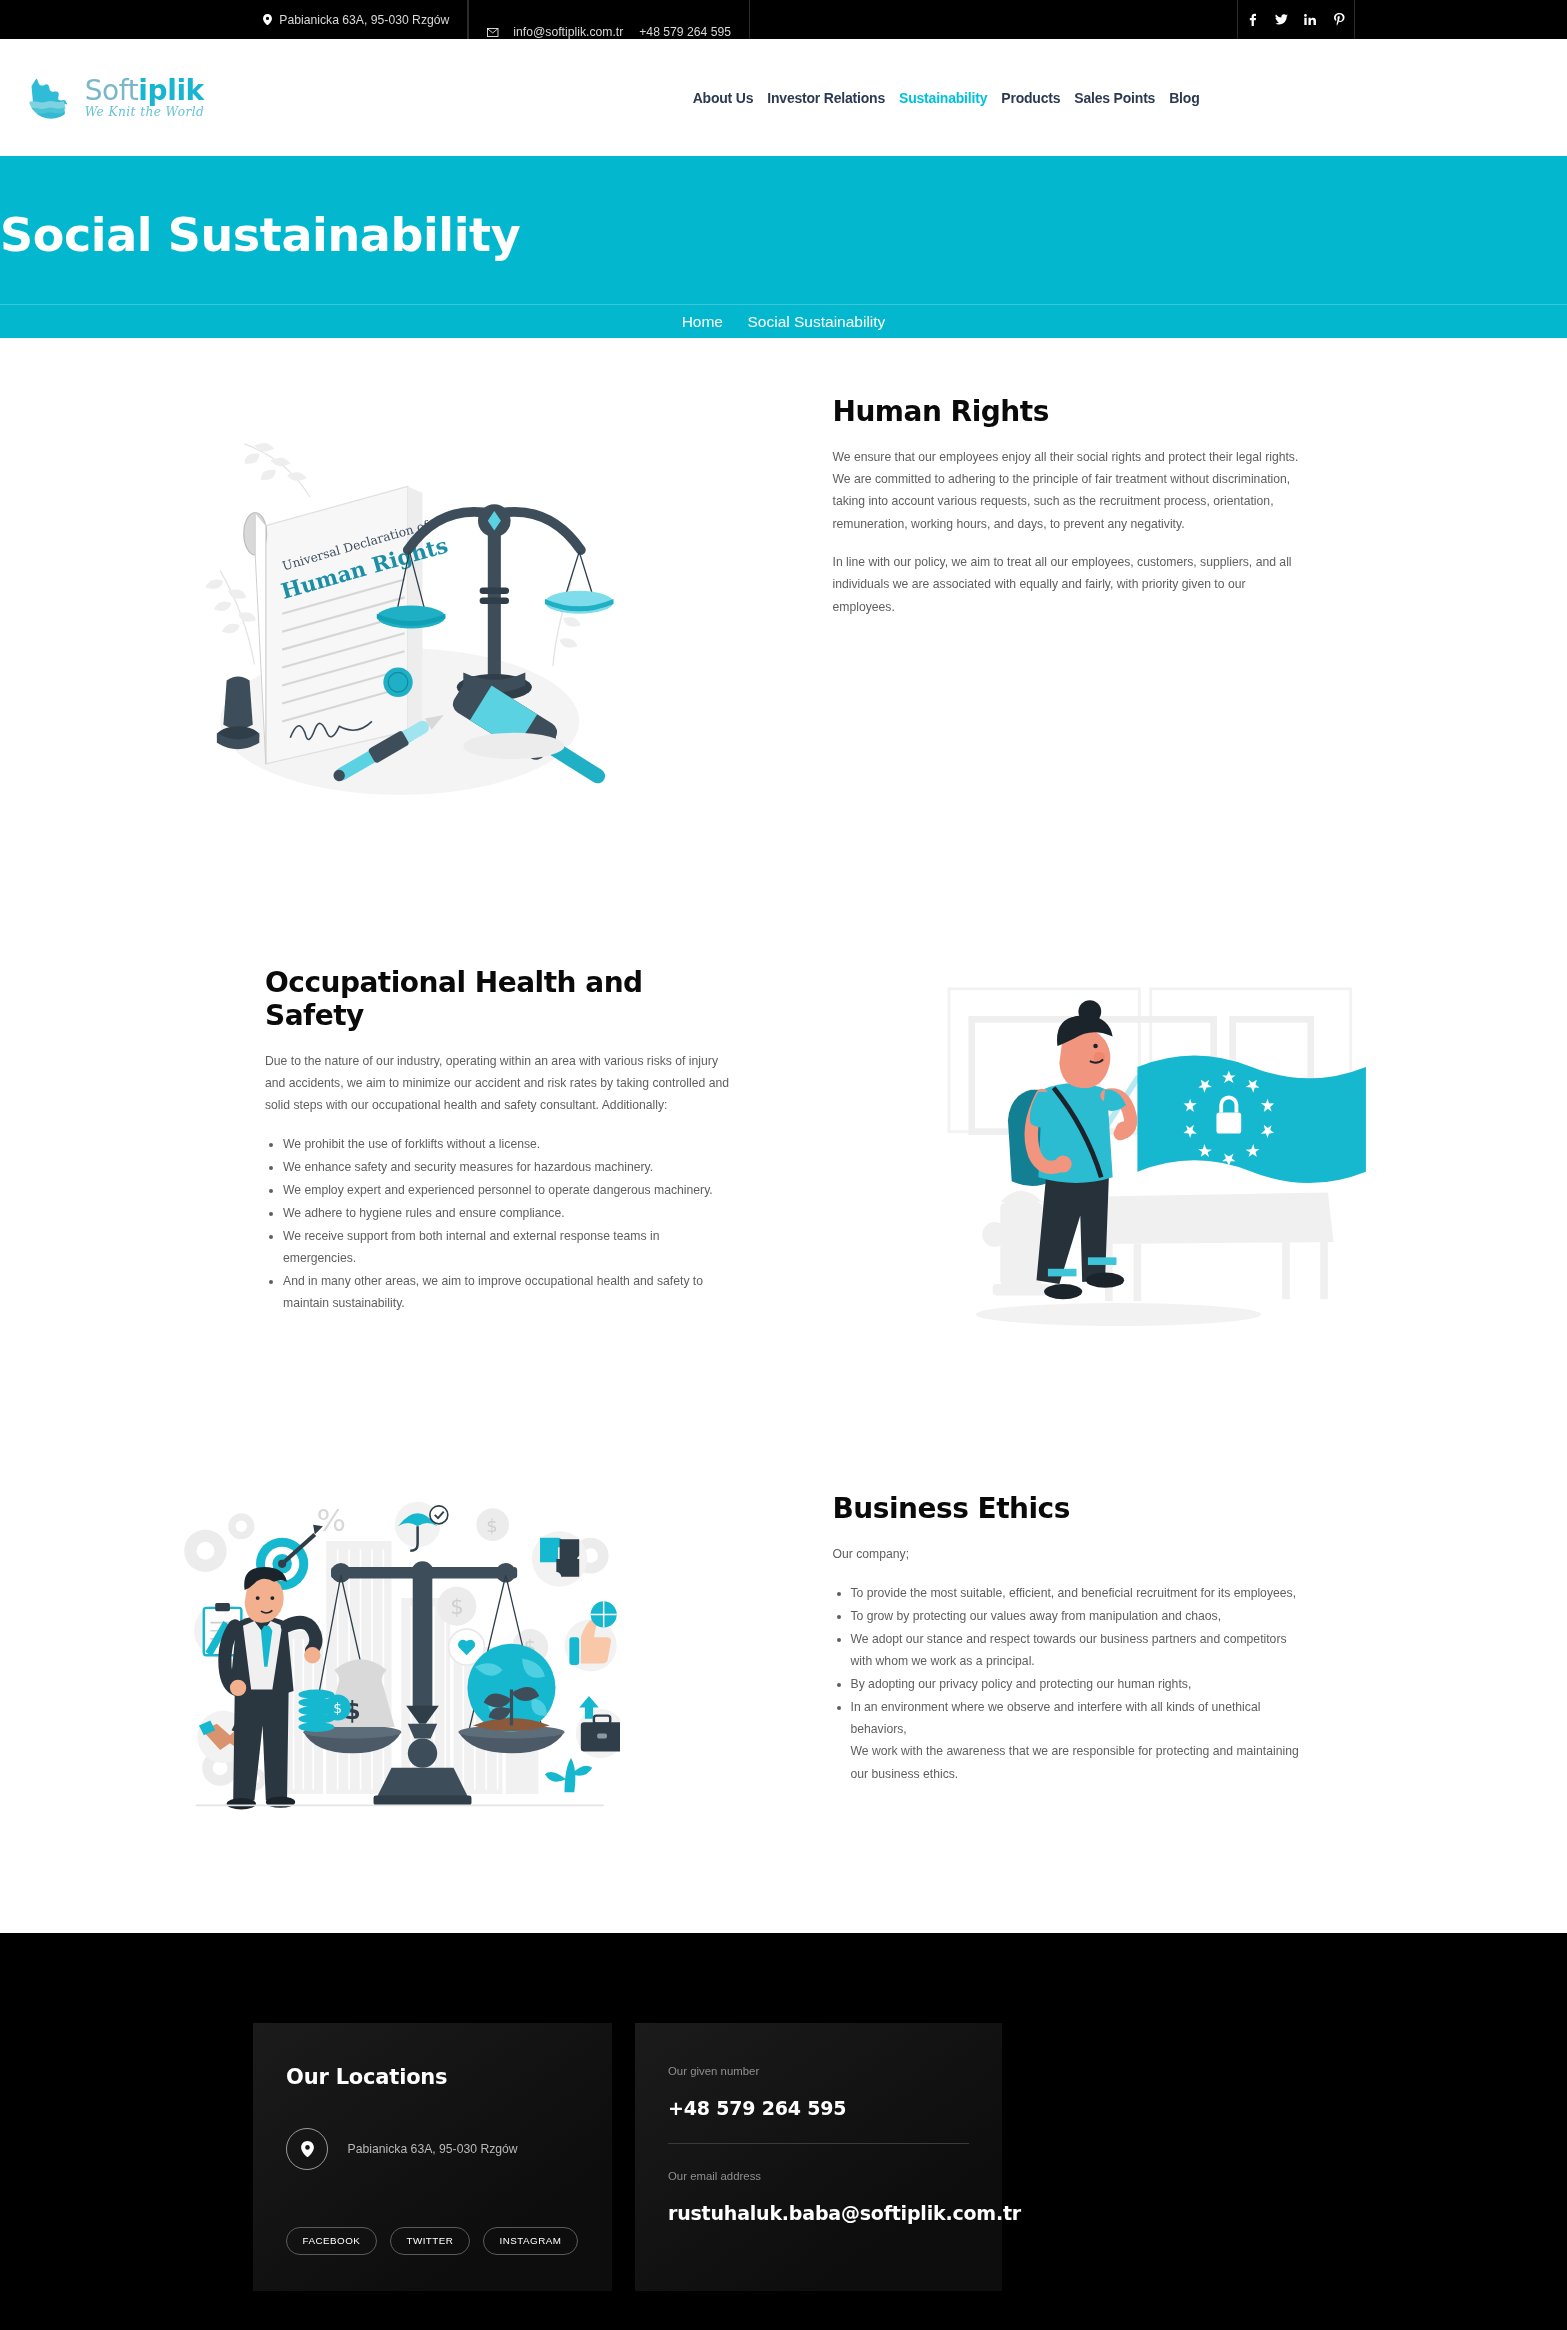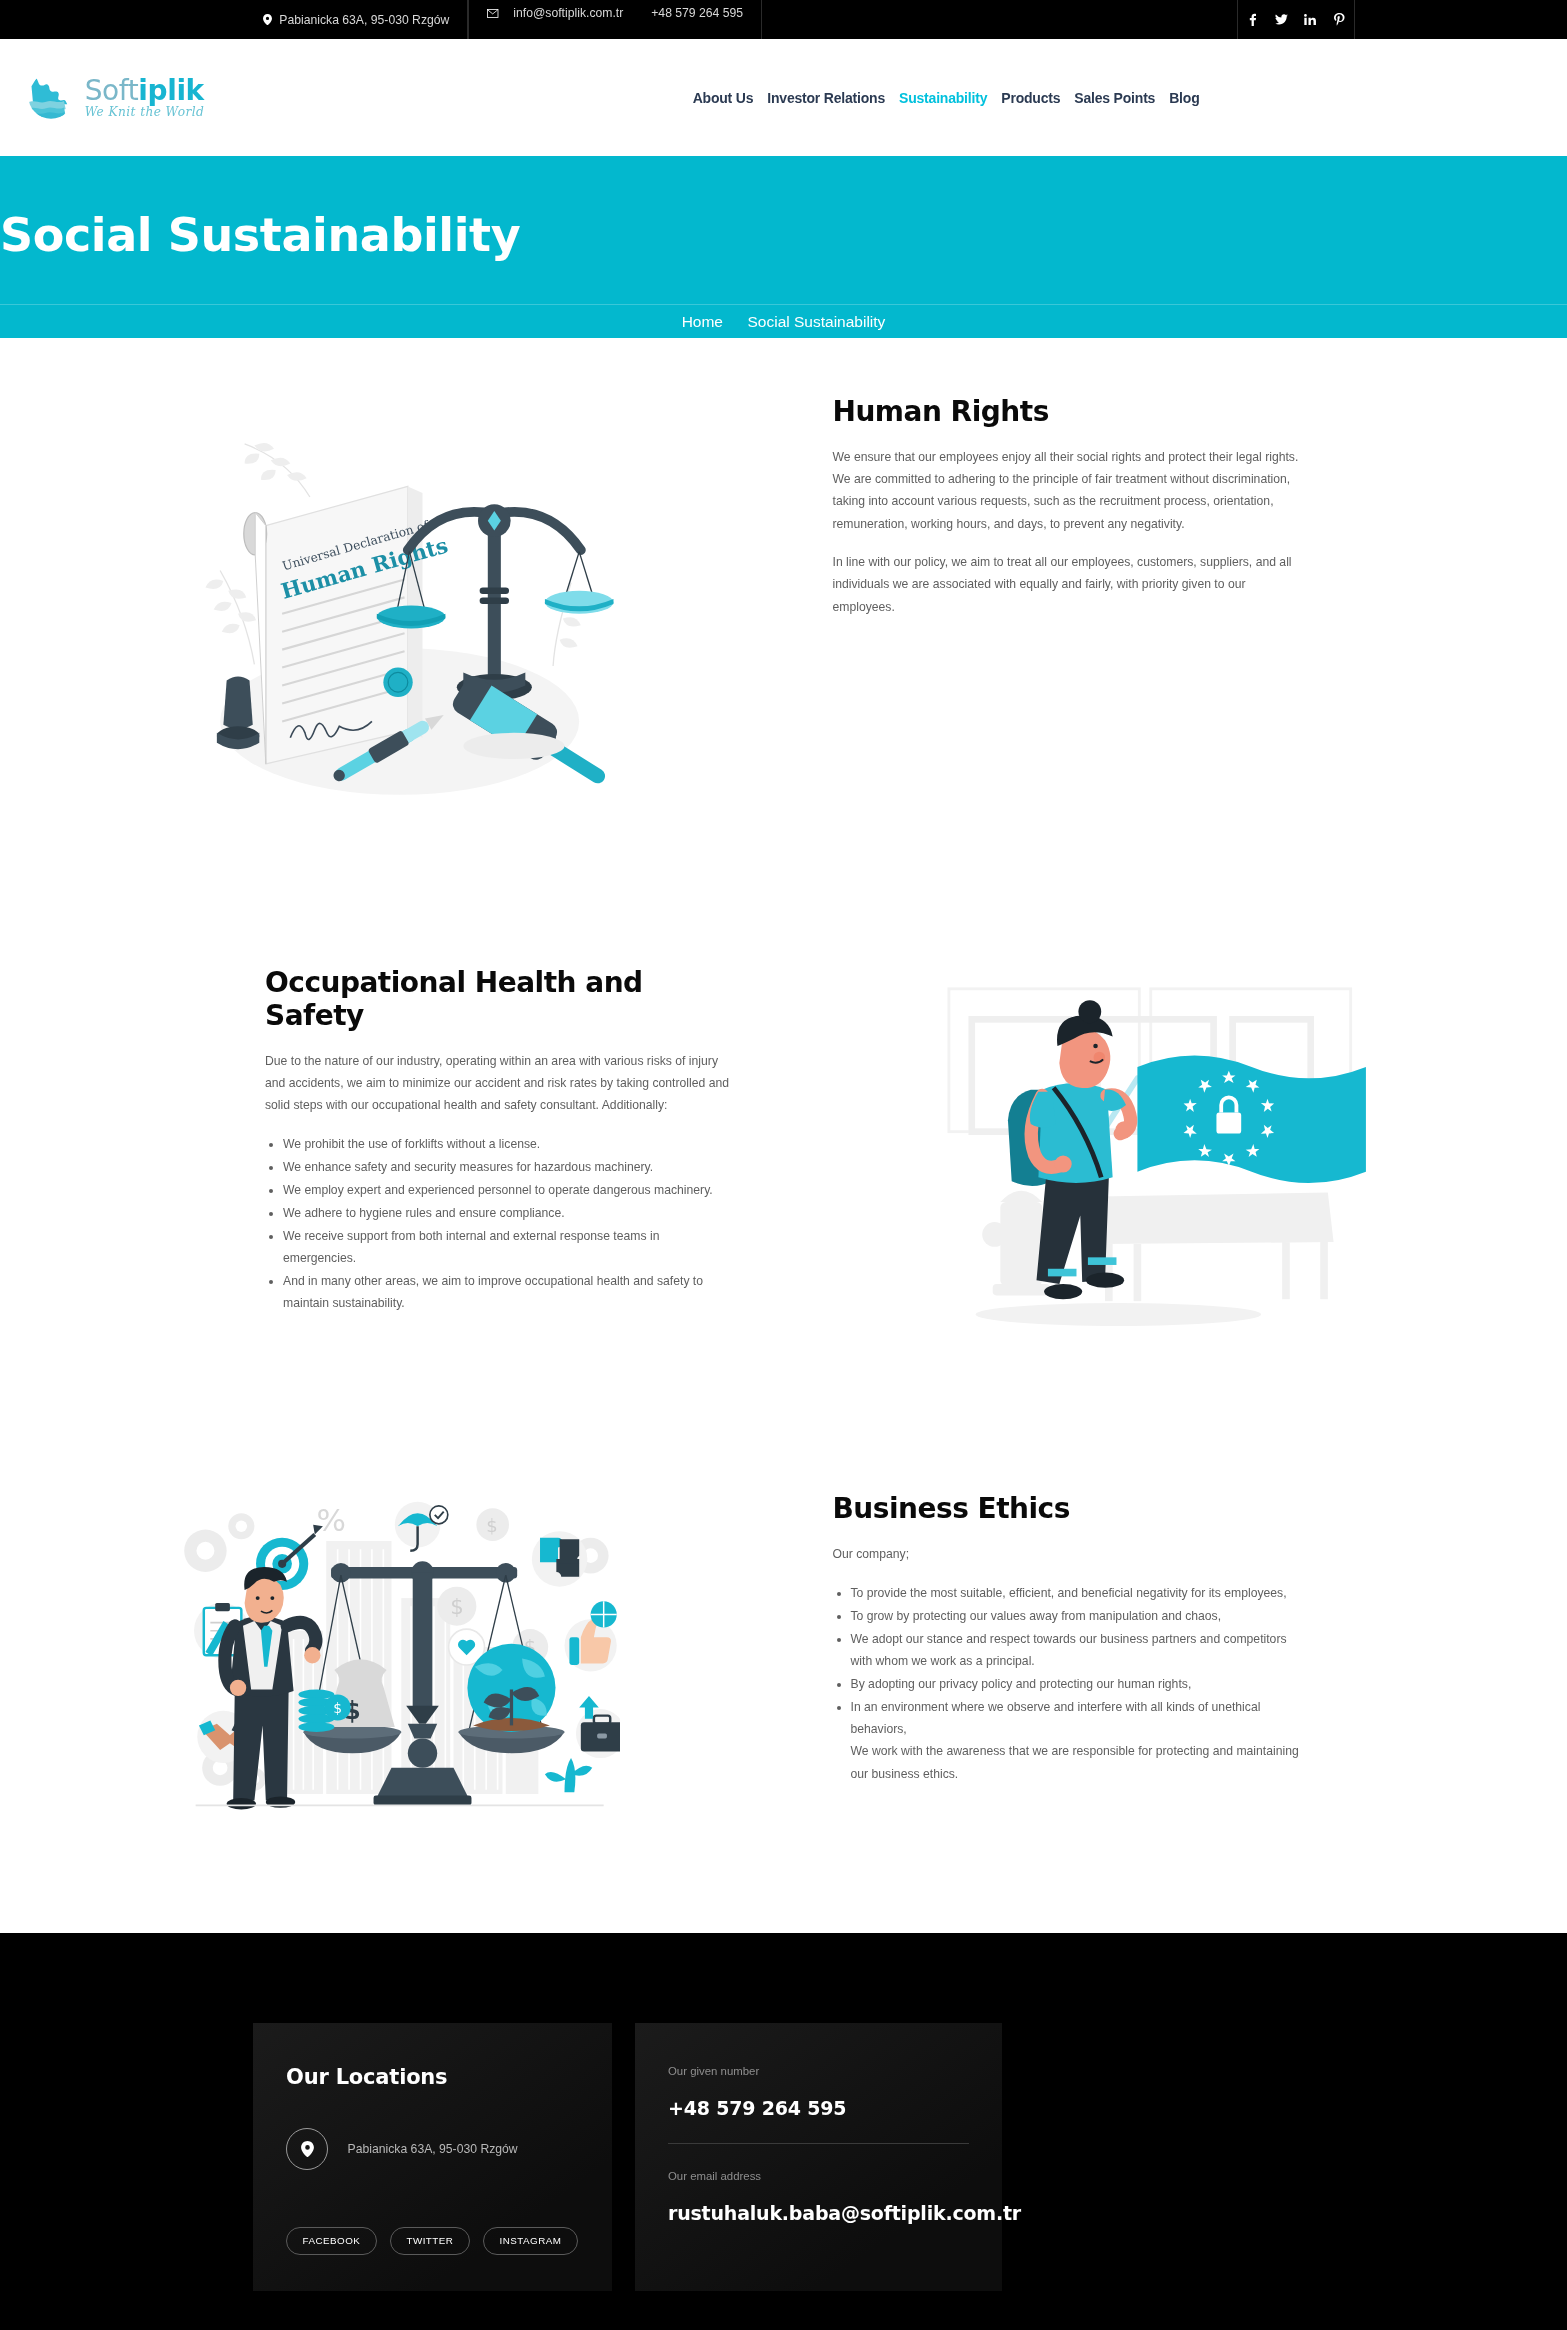--- a/index.html
+++ b/index.html
@@ -32,23 +32,23 @@
     align-items: center;
     gap: 7.3px;
     padding: 0 18px;
     border-left: 0.8px solid #2a2a2a;
     border-right: 0.8px solid #2a2a2a;
     white-space: nowrap;
   }
   .tb-cell.nb { border-left: none; }
   .tb-group {
     display: flex;
-    align-items: flex-start;
-    gap: 28px;
-    padding: 6px 18px;
+    align-items: flex-end;
+    gap: 16px;
+    padding: 0 18px;
     border-left: 0.8px solid #2a2a2a;
     border-right: 0.8px solid #2a2a2a;
   }
   .tb-spacer { flex: 0 0 212px; }
   .tb-spacer-left { flex: 0 0 245px; }
   .tb-spacer-mid { flex: 1 1 auto; }
   .tb-icon { display: inline-flex; align-items: center; }
   .social-cell {
     display: flex; align-items: center; gap: 0;
     border-left: 0.8px solid #2a2a2a;
@@ -712,21 +712,21 @@
           <path d="M120 146 q8 5 14 -1" stroke="#1b242b" stroke-width="2" fill="none"></path>
         </g>
         <line x1="40" y1="384" x2="540" y2="384" stroke="#e4e4e4" stroke-width="2"></line>
       </svg>
     </div>
   </div>
   <div class="col text-right">
     <h2 class="sec-title">Business Ethics</h2>
     <p class="sec-p">Our company;</p>
     <ul class="sec-list">
-      <li>To provide the most suitable, efficient, and beneficial negativity for its employees,</li>
+      <li>To provide the most suitable, efficient, and beneficial recruitment for its employees,</li>
       <li>To grow by protecting our values away from manipulation and chaos,</li>
       <li>We adopt our stance and respect towards our business partners and competitors with whom we work as a principal.</li>
       <li>By adopting our privacy policy and protecting our human rights,</li>
       <li>
         <span>In an environment where we observe and interfere with all kinds of unethical behaviors,</span>
         <span class="sub">We work with the awareness that we are responsible for protecting and maintaining our business ethics.</span>
       </li>
     </ul>
   </div>
 </div>

